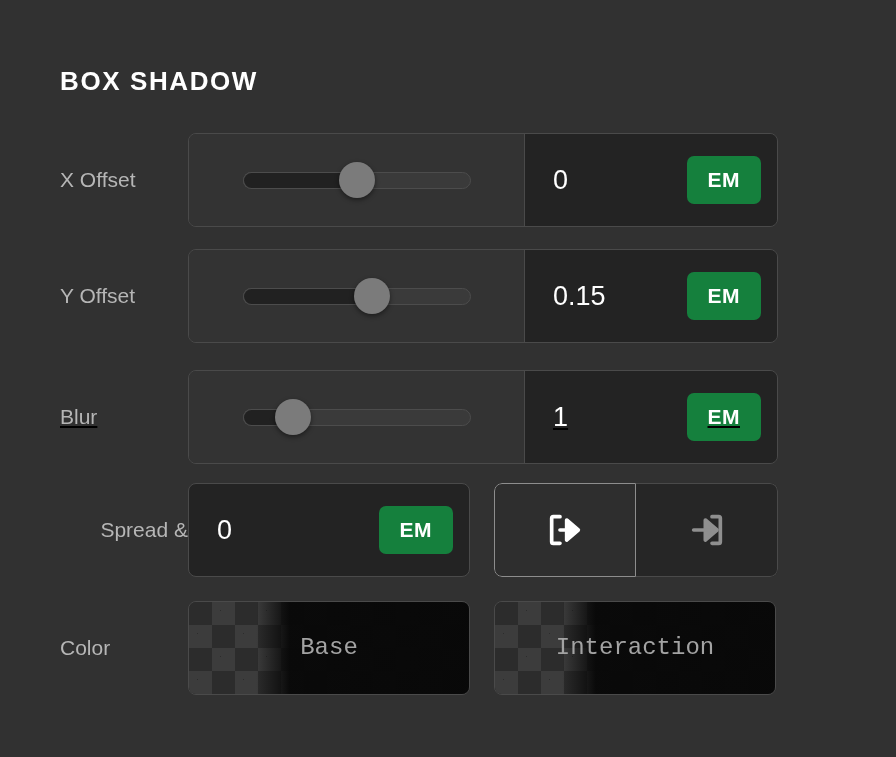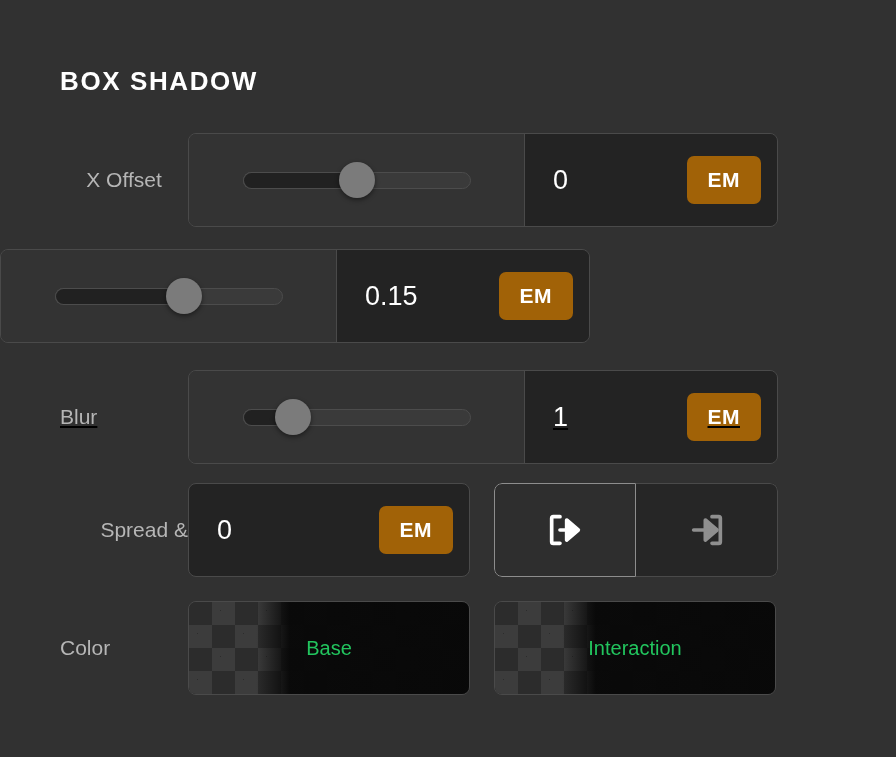--- a/index.html
+++ b/index.html
@@ -126,21 +126,21 @@
     align-items: center;
     justify-content: space-between;
     padding: 0 16px 0 28px;
   }
   .value-text {
     font-size: 27px;
     color: #ffffff;
     line-height: 34px;
   }
   .unit-btn {
-    background: #a16207;
+    background: #15803d;
     color: #ffffff;
     font-size: 21px;
     font-weight: bold;
     padding: 13px 21px;
     border-radius: 7px;
     line-height: 22px;
     letter-spacing: 0.5px;
   }
 
   
@@ -213,55 +213,57 @@
     inset: 0;
     background: linear-gradient(to right,
       rgba(8,8,8,0.00) 0%,
       rgba(8,8,8,0.00) 24%,
       rgba(8,8,8,0.97) 36%,
       rgba(8,8,8,0.99) 100%);
   }
   .swatch-label {
     position: relative;
     z-index: 2;
-    font-size: 20px;
-    color: #22c55e;
+    font-size: 24px;
+    color: #a3a3a3;
     line-height: 30px;
+    font-family: Liberation Mono, monospace;
   }
   .swatch-gap { width: 24px; }
 
   .controls-gap { width: 24px; }
 </style>
 </head>
 <body>
 
 <div class="panel">
 
   <div class="panel-title">BOX SHADOW</div>
 
-  <div class="row" style="top:133px; height:94px;text-align:center;">
+  <div class="row" style="top:133px; height:94px;">
     <div class="row-label">X Offset</div>
     <div class="row-controls">
       <div class="combo">
         <div class="combo-slider">
           <div class="slider">
             <div class="slider-track"></div>
             <div class="slider-fill" id="fill-x" style="width: 50%;"></div>
             <div class="slider-thumb" id="thumb-x" style="left: 50%;"></div>
           </div>
         </div>
         <div class="combo-value">
           <span class="value-text">0</span>
           <span class="unit-btn">EM</span>
         </div>
       </div>
     </div>
   </div>
 
   <div class="row" style="top:249px; height:94px;">
+    <div class="row-label">Y Offset</div>
     <div class="row-controls">
       <div class="combo">
         <div class="combo-slider">
           <div class="slider">
             <div class="slider-track"></div>
             <div class="slider-fill" id="fill-y" style="width: 57%;"></div>
             <div class="slider-thumb" id="thumb-y" style="left: 57%;"></div>
           </div>
         </div>
         <div class="combo-value">

